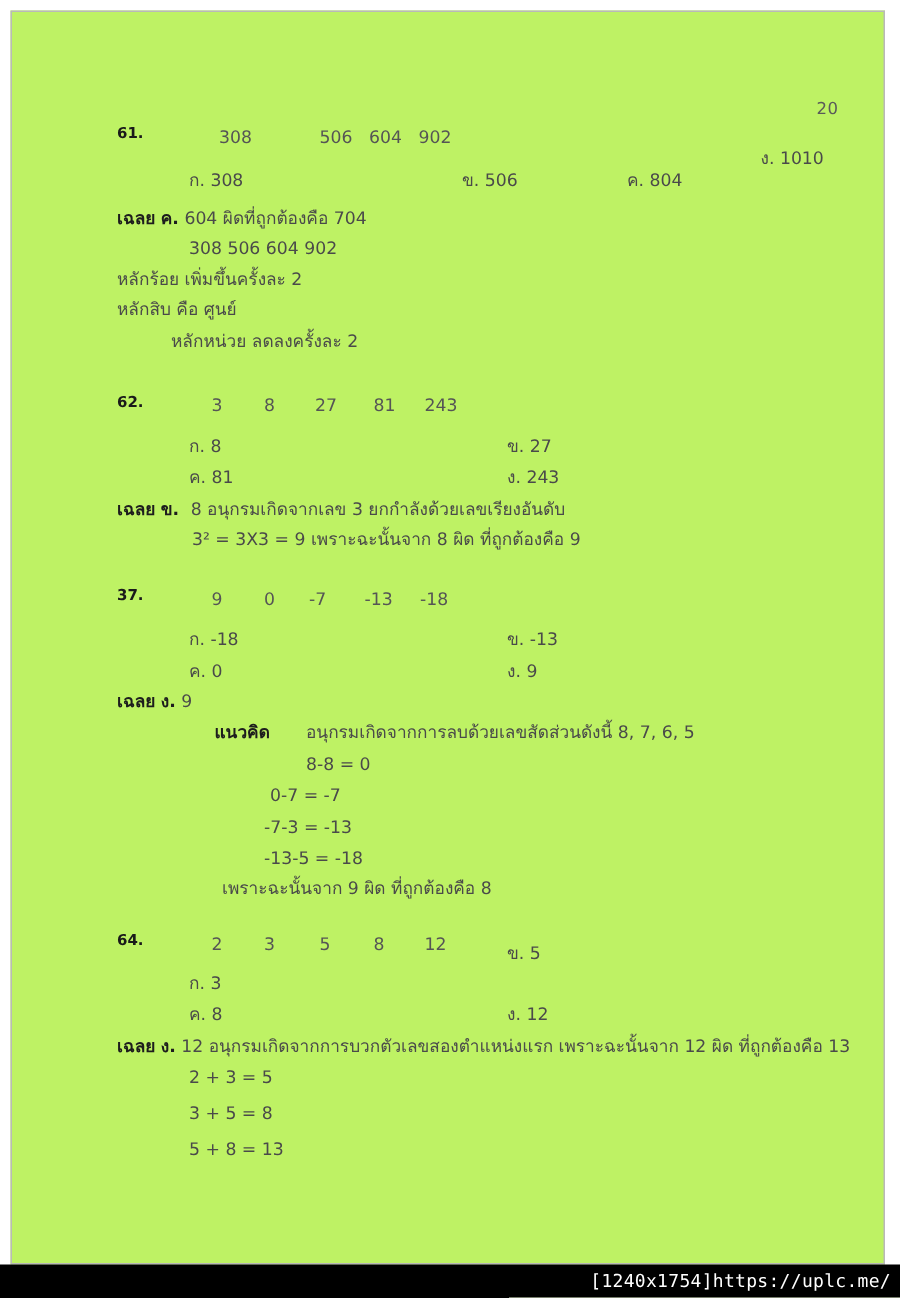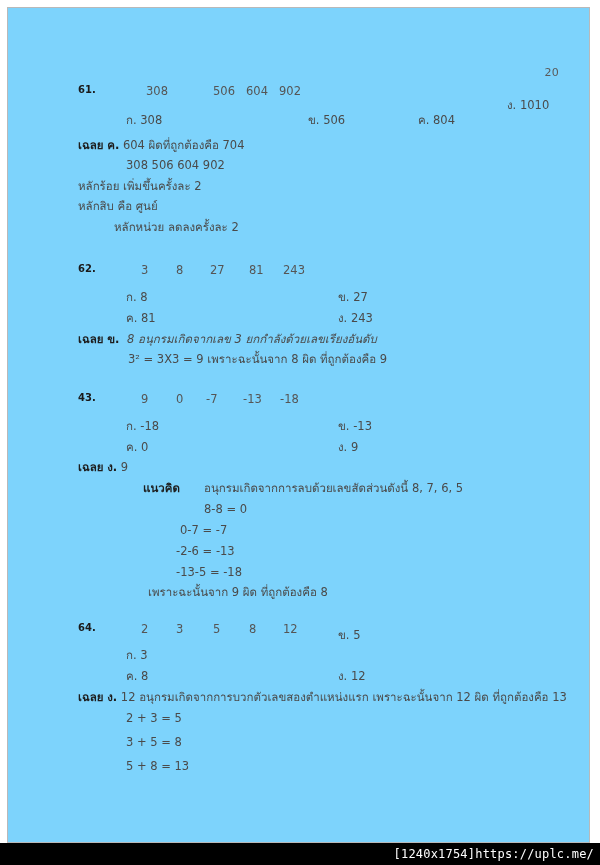--- a/index.html
+++ b/index.html
@@ -16,21 +16,21 @@
     overflow: hidden;
   }
   .page {
     position: absolute;
     left: 7px;
     top: 7px;
     width: 583px;
     height: 836px;
     border: 1px solid #b9b9b9;
     box-sizing: border-box;
-    background: #7dd3fc;
+    background: #bef264;
     overflow: hidden;
   }
   .page-number {
     position: absolute;
     right: 30px;
     top: 58px;
     font-size: 11px;
     color: #5a5a5a;
     letter-spacing: .3px;
   }
@@ -132,25 +132,25 @@
     <span>81</span>
   </div>
   <div class="t" style="left:330px; top:304px;">
     <span>ง.</span>
     <span>243</span>
   </div>
 
   <div class="t" style="left:70px; top:325px;">
     <span class="b">เฉลย</span>
     <span class="b">ข.</span>
-    <span style="padding-left:4px;font-style:italic;">8 อนุกรมเกิดจากเลข 3 ยกกำลังด้วยเลขเรียงอันดับ</span>
+    <span style="padding-left:4px;">8 อนุกรมเกิดจากเลข 3 ยกกำลังด้วยเลขเรียงอันดับ</span>
   </div>
   <div class="t" style="left:120px; top:345px;">3² = 3X3 = 9 เพราะฉะนั้นจาก 8 ผิด ที่ถูกต้องคือ 9</div>
 
-  <div class="qnum" style="left:70px; top:384px;">43.</div>
+  <div class="qnum" style="left:70px; top:384px;">37.</div>
   <div class="t num" style="left:133px; top:385px;">9</div>
   <div class="t num" style="left:168px; top:385px;">0</div>
   <div class="t num" style="left:198px; top:385px;">-7</div>
   <div class="t num" style="left:235px; top:385px;">-13</div>
   <div class="t num" style="left:272px; top:385px;">-18</div>
 
   <div class="t" style="left:118px; top:412px;">
     <span>ก.</span>
     <span>-18</span>
   </div>
@@ -171,21 +171,21 @@
     <span class="b">เฉลย</span>
     <span class="b">ง.</span>
     <span>9</span>
   </div>
 
   <div class="t b" style="left:135px; top:474px;">แนวคิด</div>
   <div class="t" style="left:196px; top:474px;">อนุกรมเกิดจากการลบด้วยเลขสัดส่วนดังนี้ 8, 7, 6, 5</div>
 
   <div class="t" style="left:172px; top:495px;margin-left:24px;">8-8 = 0</div>
   <div class="t" style="left:172px; top:516px;">0-7 = -7</div>
-  <div class="t" style="left:168px; top:537px;">-2-6 = -13</div>
+  <div class="t" style="left:168px; top:537px;">-7-3 = -13</div>
   <div class="t" style="left:168px; top:558px;">-13-5 = -18</div>
   <div class="t" style="left:140px; top:578px;">เพราะฉะนั้นจาก 9 ผิด ที่ถูกต้องคือ 8</div>
 
   <div class="qnum" style="left:70px; top:614px;">64.</div>
   <div class="t num" style="left:133px; top:615px;">2</div>
   <div class="t num" style="left:168px; top:615px;">3</div>
   <div class="t num" style="left:205px; top:615px;">5</div>
   <div class="t num" style="left:241px; top:615px;">8</div>
   <div class="t num" style="left:275px; top:615px;">12</div>
 

